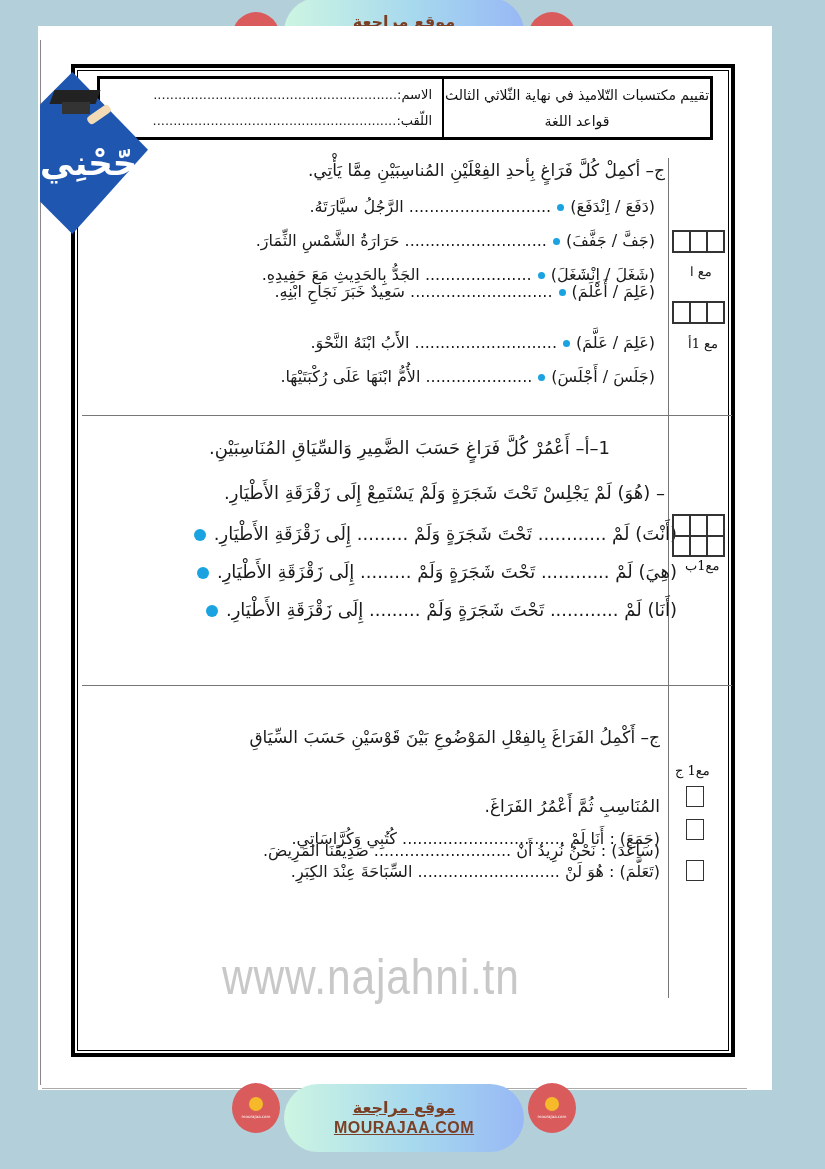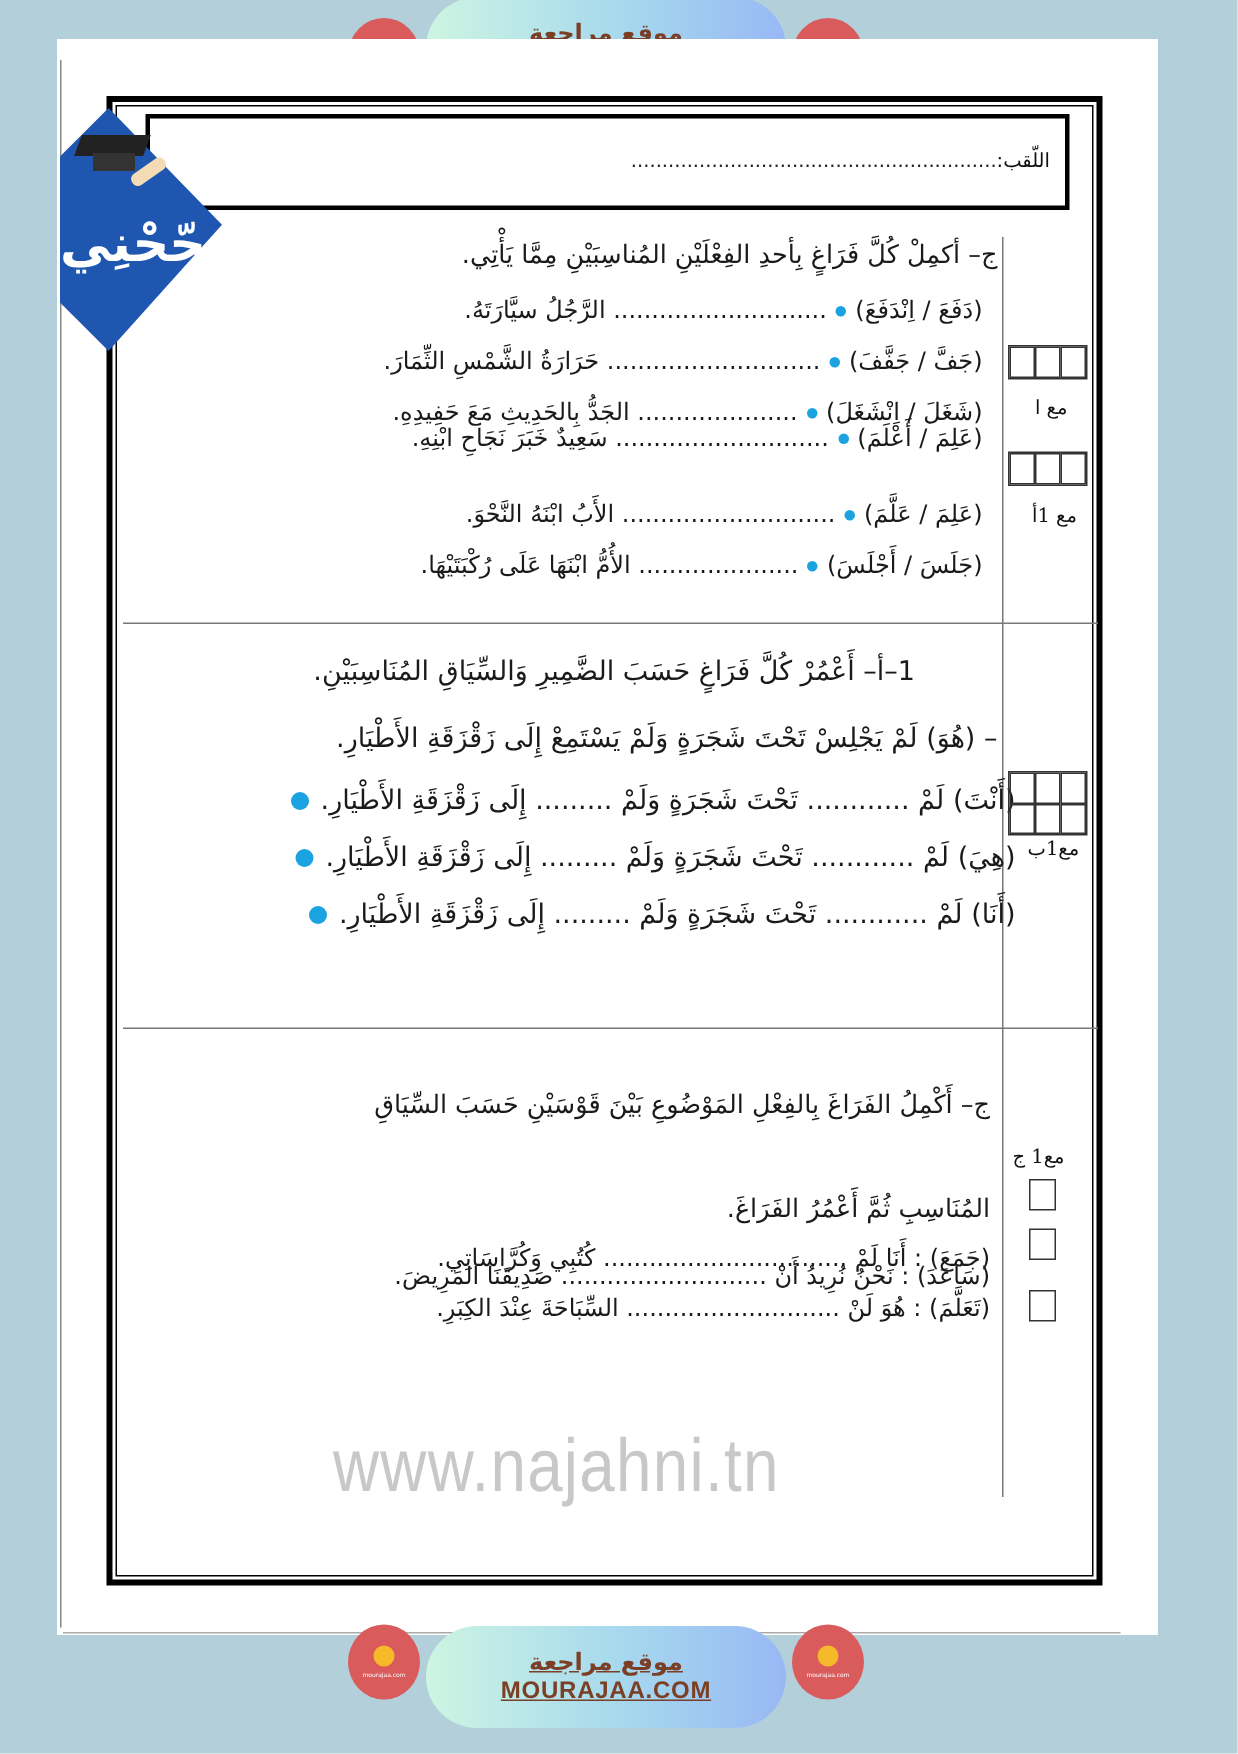--- a/index.html
+++ b/index.html
@@ -92,21 +92,26 @@
   <div class="badge-txt">mourajaa.com</div>
 </div>
 
 <div class="page"></div>
 <div class="page-inner-line-left"></div>
 <div class="page-bottom-line"></div>
 
 <div class="frame"></div>
 
 <div class="header-table">
+  <div class="h-cell h-title">
+    <div>تقييم مكتسبات التّلاميذ في نهاية الثّلاثي الثالث</div>
+    <div>قواعد اللغة</div>
+  </div>
   <div class="h-cell h-name">
+    <div class="row"><span>الاسم:</span><span class="dots">...........................................................</span></div>
     <div class="row"><span>اللّقب:</span><span class="dots">...........................................................</span></div>
   </div>
 </div>
 
 <div class="logo"></div>
 <div class="cap"></div>
 <div class="cap2"></div>
 <div class="scroll"></div>
 <div class="logo-text">نجّحْنِي</div>
 

